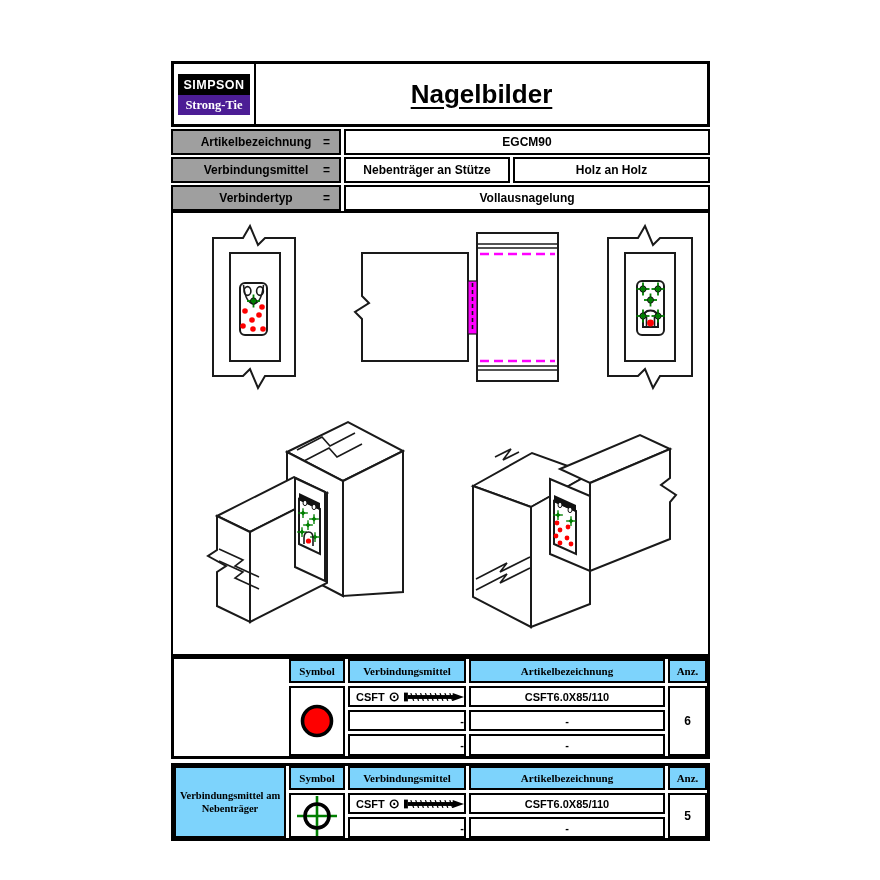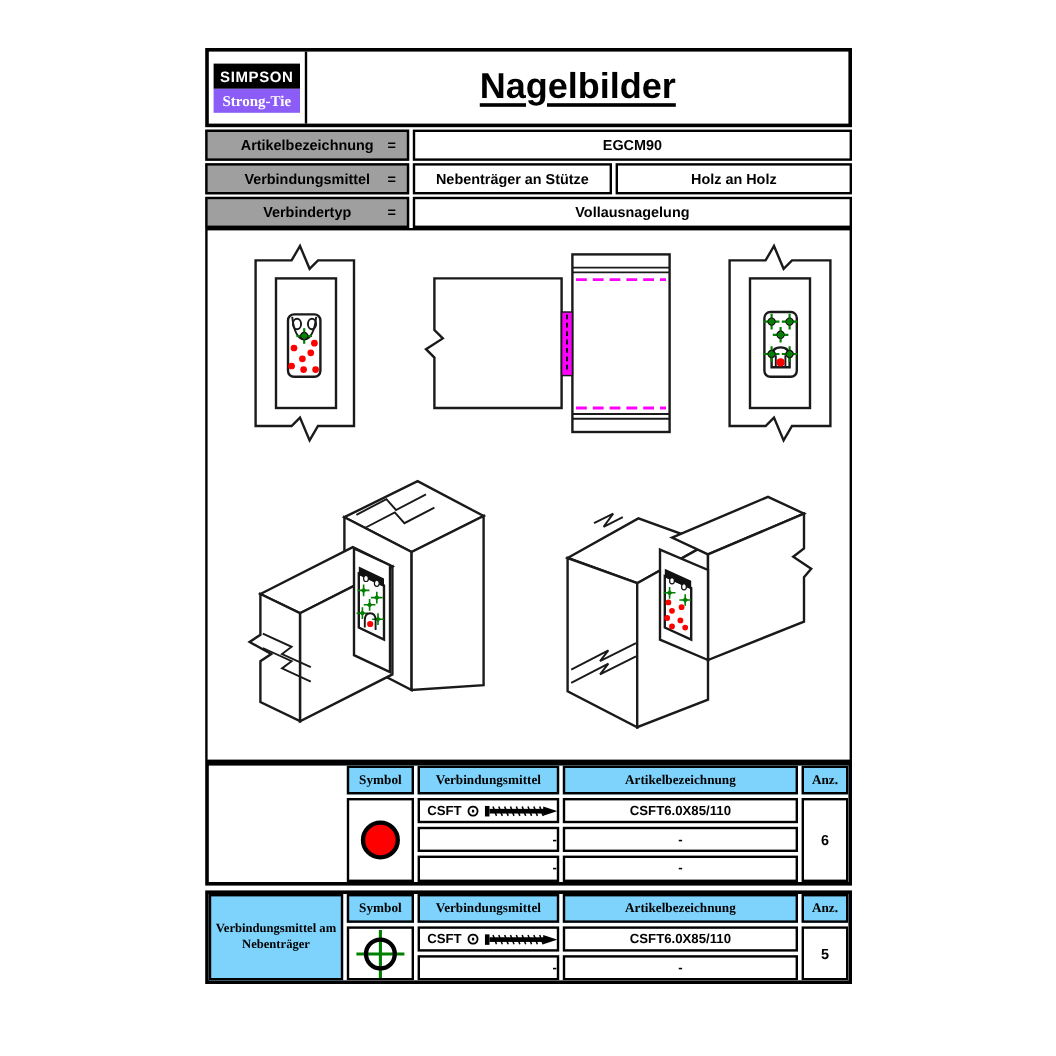--- a/index.html
+++ b/index.html
@@ -1,30 +1,30 @@
 <!DOCTYPE html>
 <html><head>
 <meta charset="utf-8">
 <style>
   html,body{margin:0;padding:0;background:#fff;}
   .page{position:relative;width:880px;height:880px;background:#fff;overflow:hidden;
         font-family:"Liberation Sans",sans-serif;color:#000;}
-  .sheet{position:absolute;left:171px;top:40px;width:539px;height:782px;}
+  .sheet{position:absolute;left:171px;top:61px;width:539px;height:782px;}
 
   
   .hdr{position:absolute;left:0;top:0;width:539px;height:66px;border:3px solid #000;
        box-sizing:border-box;display:flex;background:#fff;}
   .logo-cell{width:82px;border-right:2.5px solid #000;box-sizing:border-box;position:relative;}
   .logo-black{position:absolute;left:4px;top:10px;width:72px;height:21px;background:#000;color:#fff;
        display:flex;align-items:center;justify-content:center;font-weight:bold;font-size:12.5px;letter-spacing:.5px;}
-  .logo-red{position:absolute;left:4px;top:31px;width:72px;height:20px;background:#8b5cf6;color:#fff;
+  .logo-red{position:absolute;left:4px;top:31px;width:72px;height:20px;background:#4c1d95;color:#fff;
        display:flex;align-items:center;justify-content:center;font-weight:bold;font-size:12.5px;
        font-family:"Liberation Serif",serif;}
   .title-cell{flex:1;display:flex;align-items:center;justify-content:center;}
-  .sheet-title{font-size:30px;font-weight:bold;text-decoration:underline;text-underline-offset:4px;}
+  .sheet-title{font-size:26px;font-weight:bold;text-decoration:underline;text-underline-offset:4px;}
   .rev-block{width:178px;border-left:2.5px solid #000;box-sizing:border-box;background:#000;
        display:grid;grid-template-columns:53px 11px 47px 1fr;grid-template-rows:21px 20px 1fr;gap:2px;}
   .rc{background:#fff;display:flex;align-items:center;justify-content:center;font-weight:bold;}
   .rc.lab{font-size:9.5px;}
   .rc.val{font-size:11px;}
   .neq{grid-column:1/3;grid-row:1/3;}
   .revlab{grid-column:2/4;grid-row:1;}
   .revval{grid-column:4;grid-row:1;}
   .datelab{grid-column:2/4;grid-row:2;}
   .dateval{grid-column:4;grid-row:2;}

